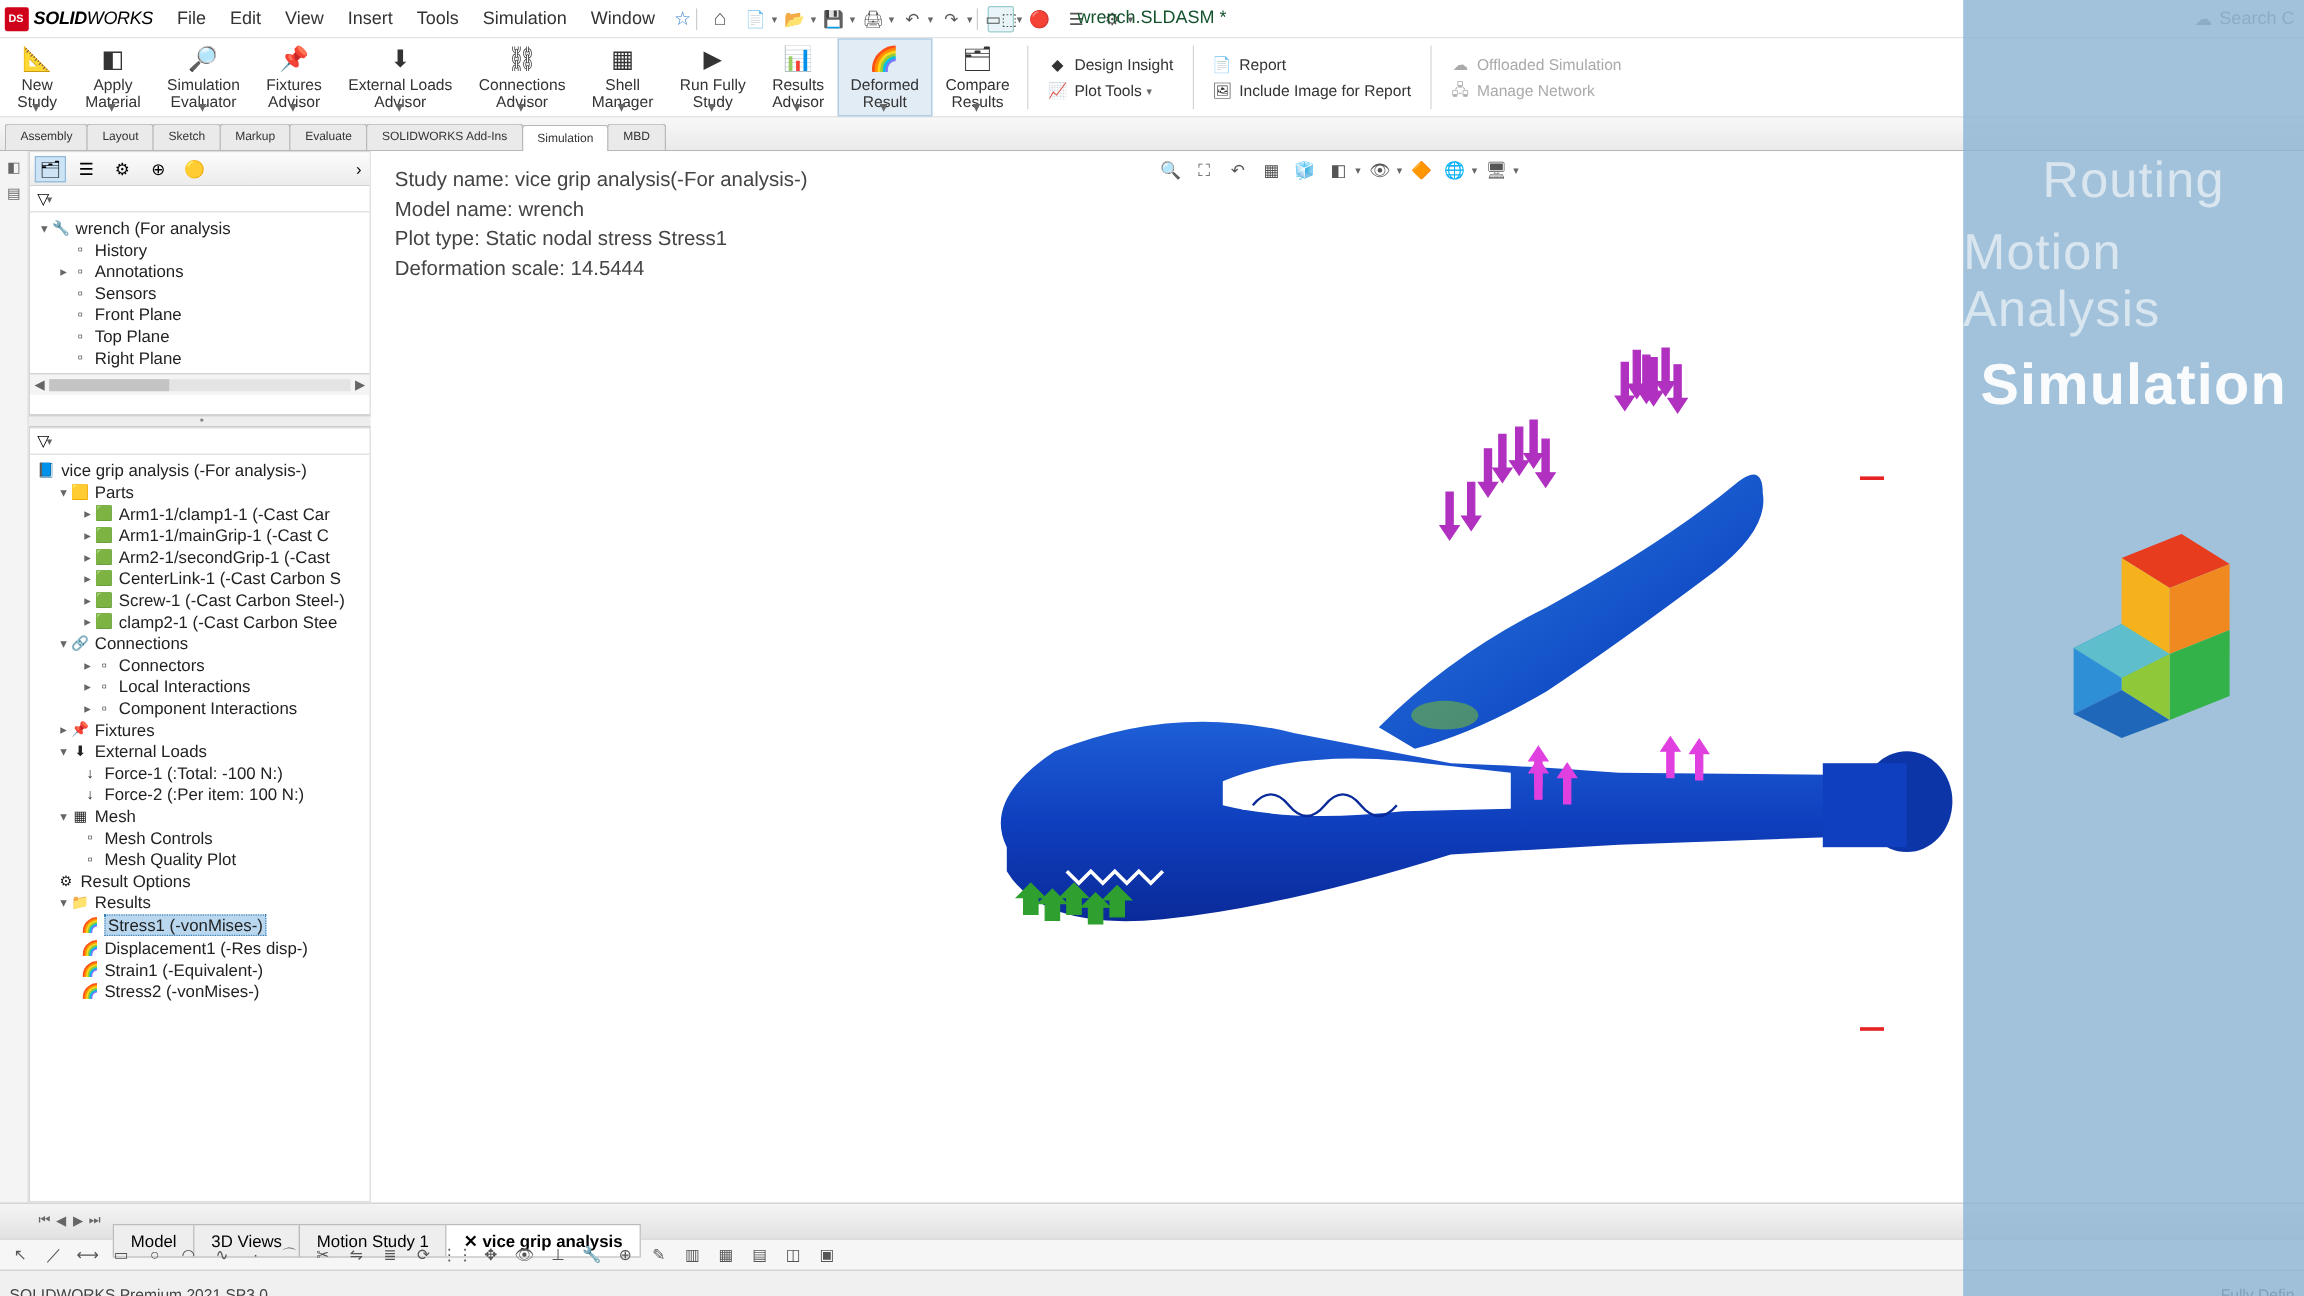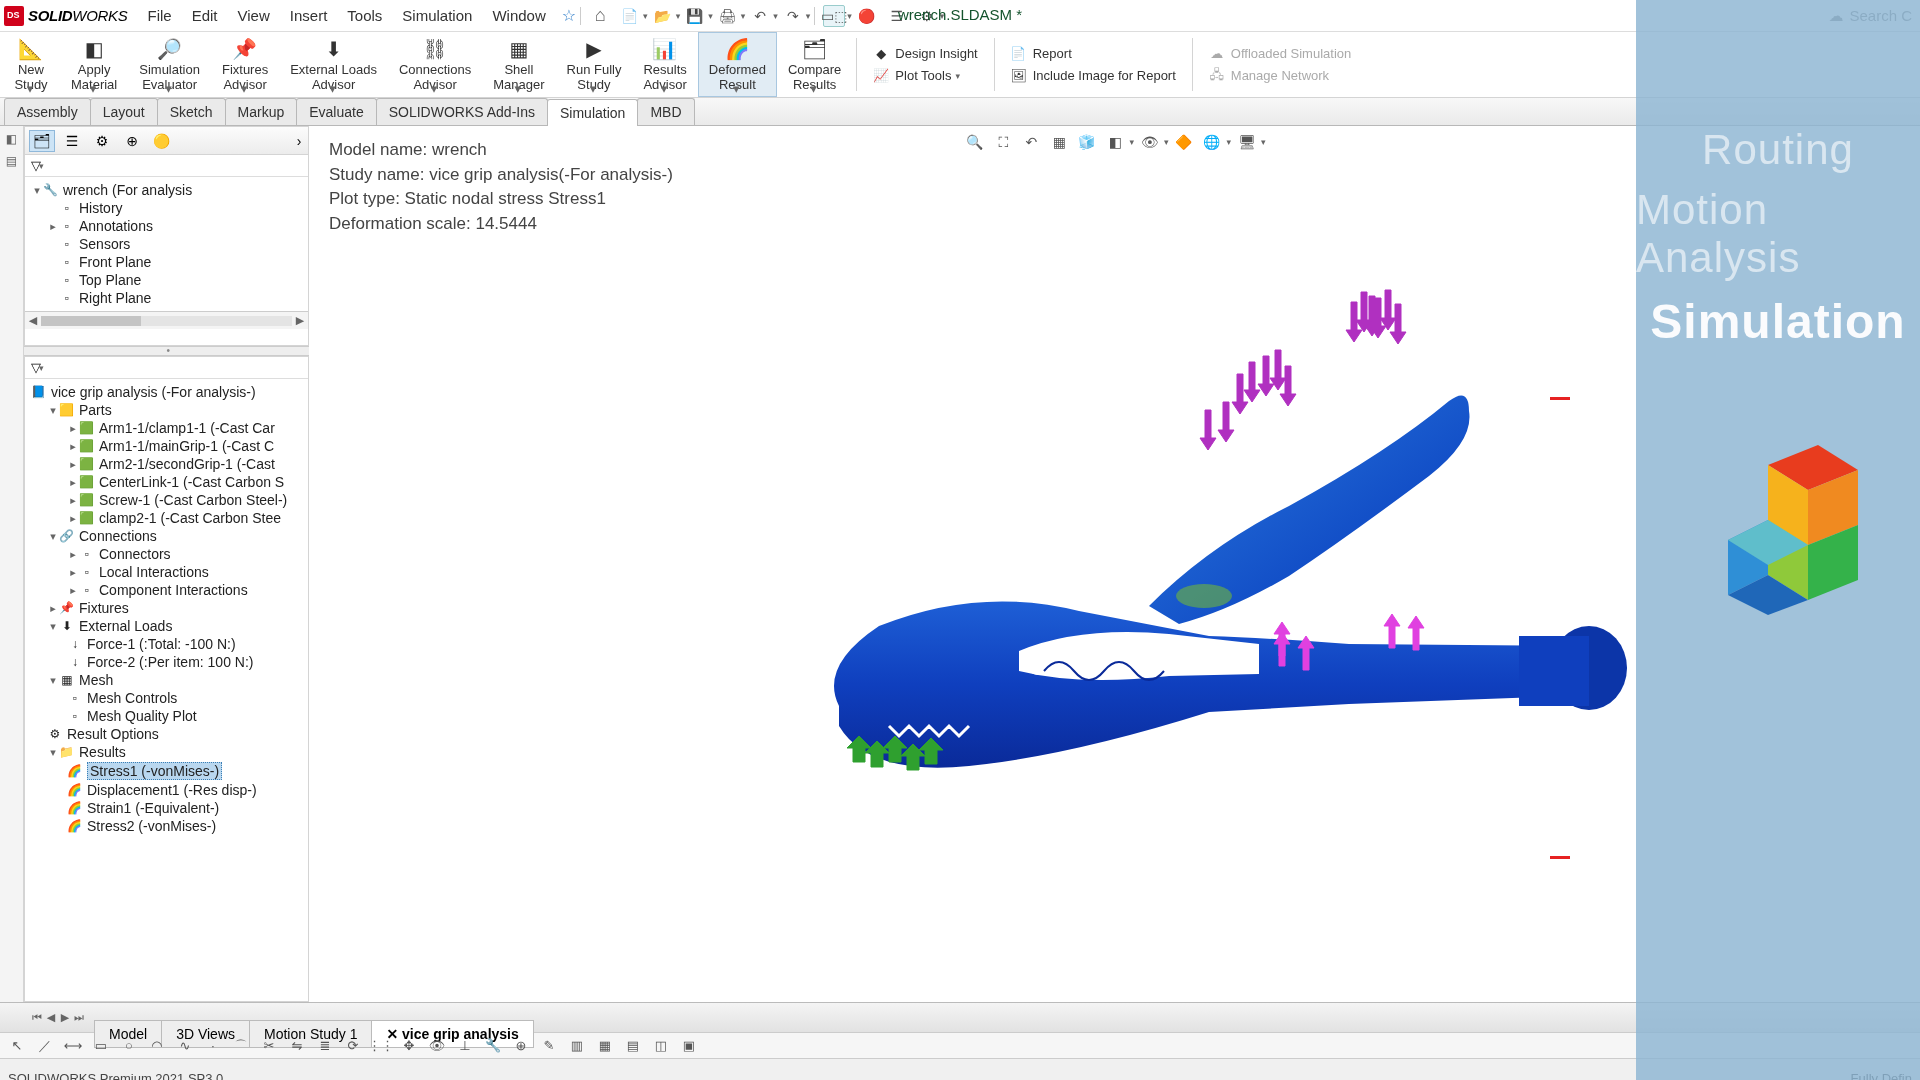--- a/index.html
+++ b/index.html
@@ -36,21 +36,21 @@
 .rbtn .ricon { width:30px; height:30px; margin-bottom:2px; display:flex; align-items:center; justify-content:center; font-size:20px; }
 .rbtn span { line-height:1.1; text-align:center; white-space:pre; font-size:13px;}
 .rsep { width:1px; background:#d4d4d4; margin:6px 4px; }
 .rsmall { display:flex; align-items:center; padding:2px 8px; font-size:13px; color:#333; gap:6px; height:22px;}
 .rsmall .sicon { width:16px; height:16px; display:inline-flex; align-items:center; justify-content:center; font-size:13px;}
 .rcol { display:flex; flex-direction:column; justify-content:center; padding:2px 4px; }
 .rsmall.disabled { color:#aaa; }
 
 
 .tabrow { height:28px; background:linear-gradient(#f8f8f8,#eaeaea); border-bottom:1px solid #b8b8b8; display:flex; align-items:flex-end; padding-left:4px; }
-.tab { padding:5px 12px; font-size:14px; color:#333; background:#eaeaea; border:1px solid #b8b8b8; border-bottom:none; margin-right:-1px; cursor:default; border-radius:3px 3px 0 0;}
+.tab { padding:5px 12px; font-size:10px; color:#333; background:#eaeaea; border:1px solid #b8b8b8; border-bottom:none; margin-right:-1px; cursor:default; border-radius:3px 3px 0 0;}
 .tab.active { background:#fff; font-weight:normal; position:relative; top:1px; }
 
 
 .main { display:flex; height:calc(1080px - 32px - 66px - 28px - 30px - 26px - 22px); position:relative;}
 
 
 .leftcol { width:285px; display:flex; flex-direction:column; background:#fff; }
 .leftstrip { width:24px; background:#f4f4f4; border-right:1px solid #d4d4d4; display:flex; flex-direction:column; align-items:center; padding-top:6px; gap:8px; font-size:12px; color:#666;}
 .leftwrap{ display:flex; height:100%;}
 .panel { background:#fff; border:1px solid #d4d4d4; position:relative;}
@@ -470,22 +470,22 @@
         <span class="tri">▾</span>
       <span class="vbtn">👁</span>
         <span class="tri">▾</span>
       <span class="vbtn">🔶</span>
       <span class="vbtn">🌐</span>
         <span class="tri">▾</span>
       <span class="vbtn">🖥</span>
         <span class="tri">▾</span>
     </div>
     <div class="viewinfo">
+      <div>Study name: vice grip analysis(-For analysis-)</div>
       <div>Model name: wrench</div>
-      <div>Study name: vice grip analysis(-For analysis-)</div>
       <div>Plot type: Static nodal stress Stress1</div>
       <div>Deformation scale: 14.5444</div>
     </div>
 
     <svg class="wrench-svg" width="1000" height="700">
       <defs>
         <linearGradient id="bodygrad" x1="0" y1="0" x2="0" y2="1">
           <stop offset="0%" stop-color="#1e5fd6"></stop>
             <stop offset="50%" stop-color="#0f3fbe"></stop>
             <stop offset="100%" stop-color="#0a2a99"></stop>

